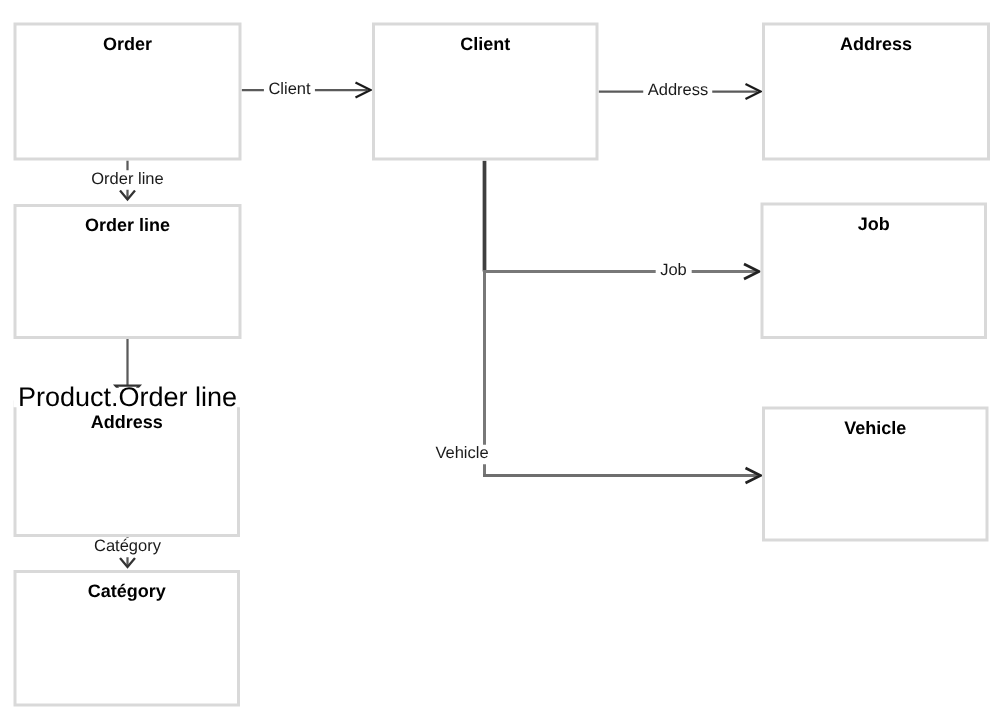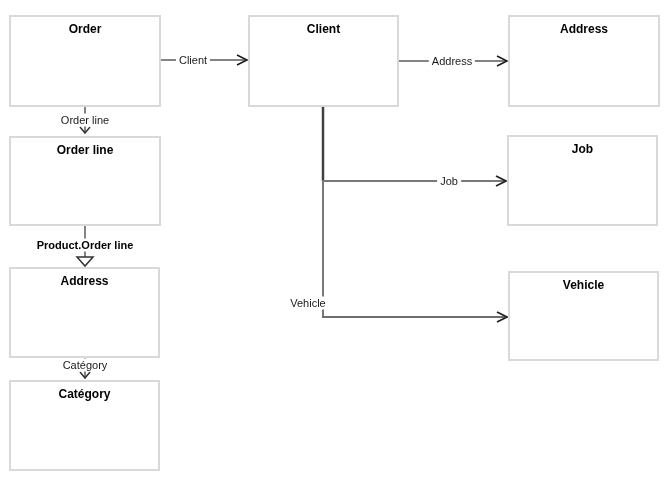--- a/index.html
+++ b/index.html
@@ -35,23 +35,24 @@
     position: absolute;
     transform: translate(-50%, -50%);
     background: #ffffff;
     padding: 0 3px;
     font-size: 11px;
     color: #1a1a1a;
     white-space: nowrap;
     line-height: 13px;
   }
   .edge-label.strong {
-    font-weight: bold;
-    font-size: 11px;
+    font-weight: normal;
+    font-size: 18px;
     color: #000000;
+    margin-top: 20px;
   }
 </style>
 </head>
 <body>
 
 <div class="canvas">
 
   <svg class="edges" viewBox="0 0 667 481">
 
     <g>

